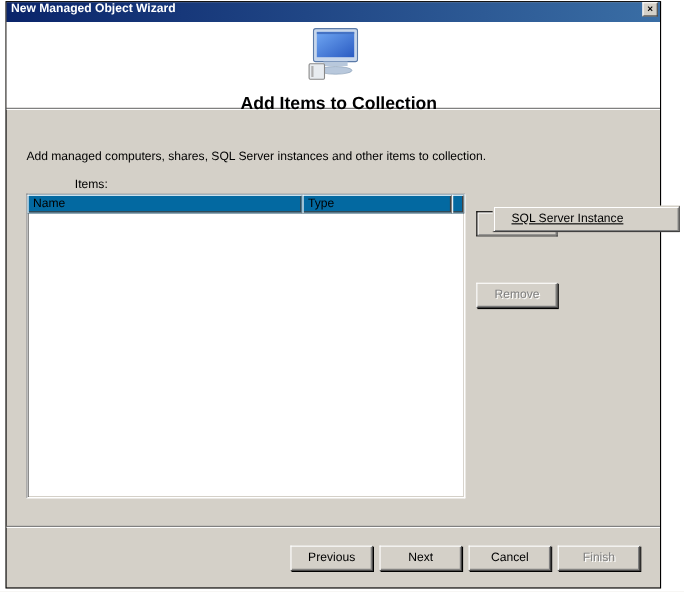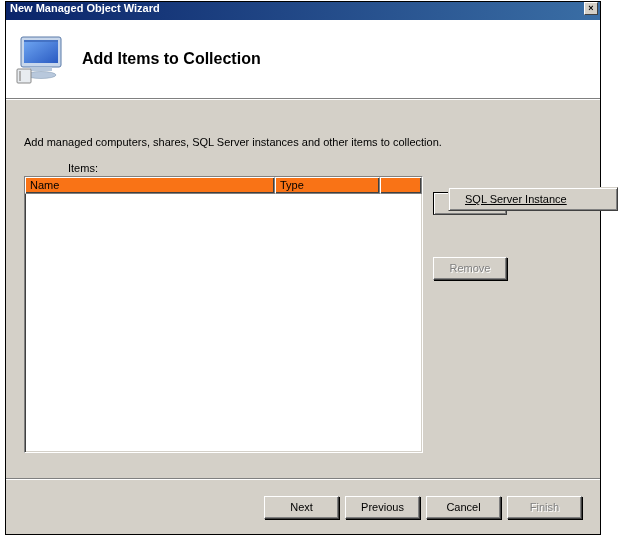--- a/index.html
+++ b/index.html
@@ -48,20 +48,21 @@
     font-weight: bold;
     cursor: pointer;
   }
   .header-area {
     background: #fff;
     height: 78px;
     display: flex;
     align-items: center;
     padding-left: 10px;
     gap: 10px;
+    flex-direction: column;
   }
   .header-sep {
     height: 2px;
     background: linear-gradient(to bottom,#808080 0,#808080 1px,#fff 1px,#fff 2px);
   }
   .monitor-icon {
     width: 56px;
     height: 56px;
     position: relative;
     flex: 0 0 56px;
@@ -94,34 +95,34 @@
     box-shadow: inset 1px 1px 0 #404040, inset -1px -1px 0 #d4d0c8;
     background: #fff;
     width: 399px;
     height: 277px;
   }
   .lv-headers {
     display: flex;
     height: 17px;
   }
   .lv-header {
-    background: #f97316;
+    background: #0369a1;
     border: 1px solid;
     border-top-color: #fff;
     border-left-color: #fff;
     border-right-color: #808080;
     border-bottom-color: #808080;
     box-shadow: inset -1px -1px 0 #404040;
     padding-left: 4px;
     font-size: 11px;
     line-height: 14px;
     cursor: default;
   }
   .lv-col-name { width: 250px; }
-  .lv-col-type { width: 105px; }
+  .lv-col-type { width: 136px; }
   .lv-filler { flex: 1; }
   .side-buttons {
     display: flex;
     flex-direction: column;
     gap: 6px;
     width: 74px;
   }
   .btn {
     height: 23px;
     background: #d4d0c8;
@@ -238,22 +239,22 @@
         <div class="btn default">Add...</div>
         <div class="remove-gap"></div>
         <div class="btn disabled">Remove</div>
       </div>
     </div>
   </div>
 
   <div class="wizard-buttons">
     <div class="wizard-sep"></div>
     <div class="wizard-row">
+      <div class="btn">Previous</div>
       <div class="btn">Next</div>
-      <div class="btn">Previous</div>
       <div class="btn">Cancel</div>
       <div class="btn disabled">Finish</div>
     </div>
   </div>
 
 </div>
 
 <div class="dropdown-menu">
   <div class="menu-item">SQL Server Instance</div>
 </div>

